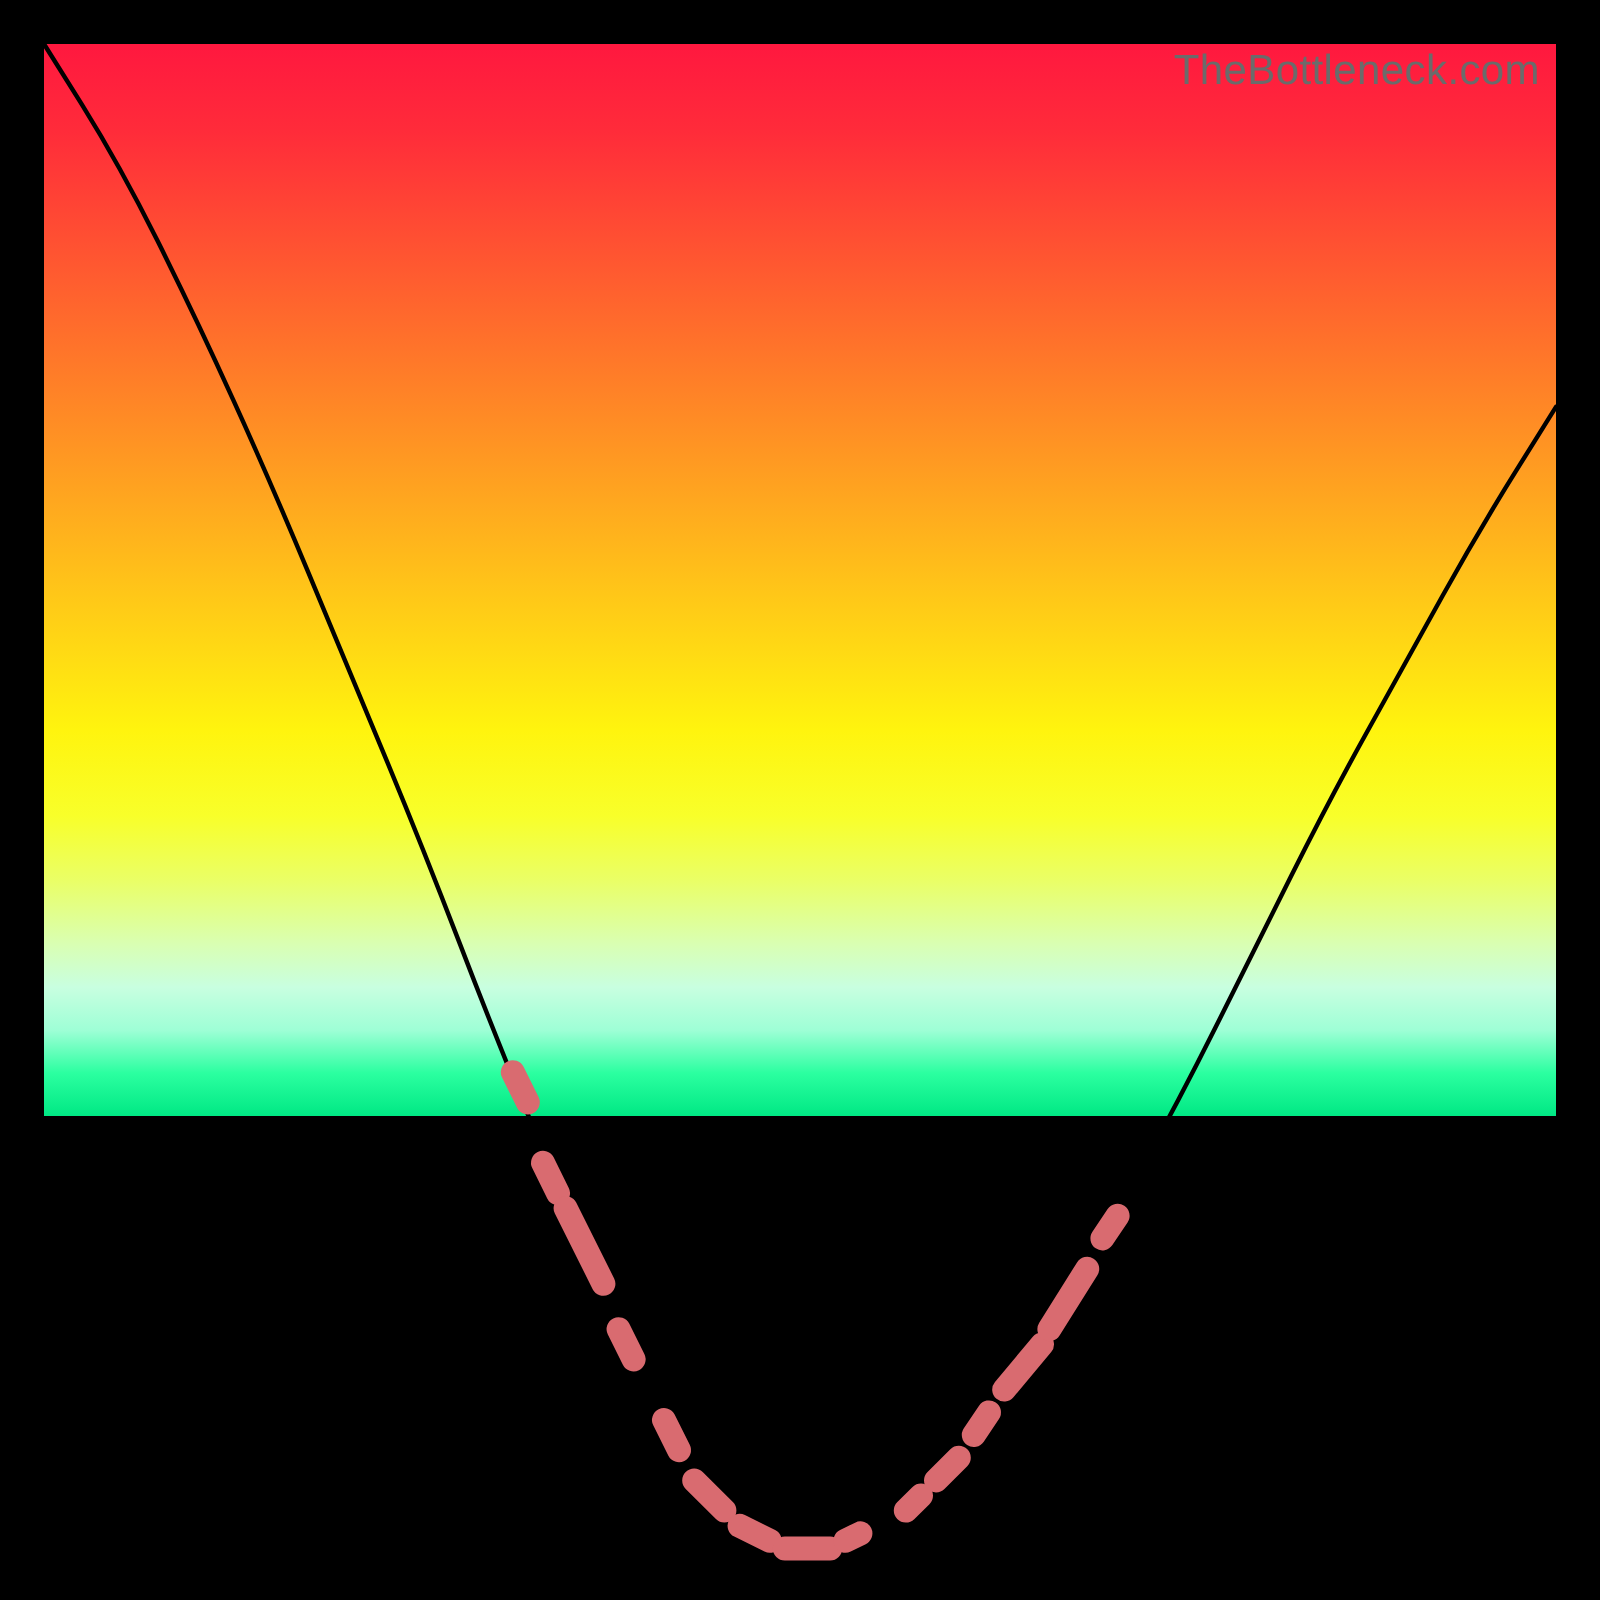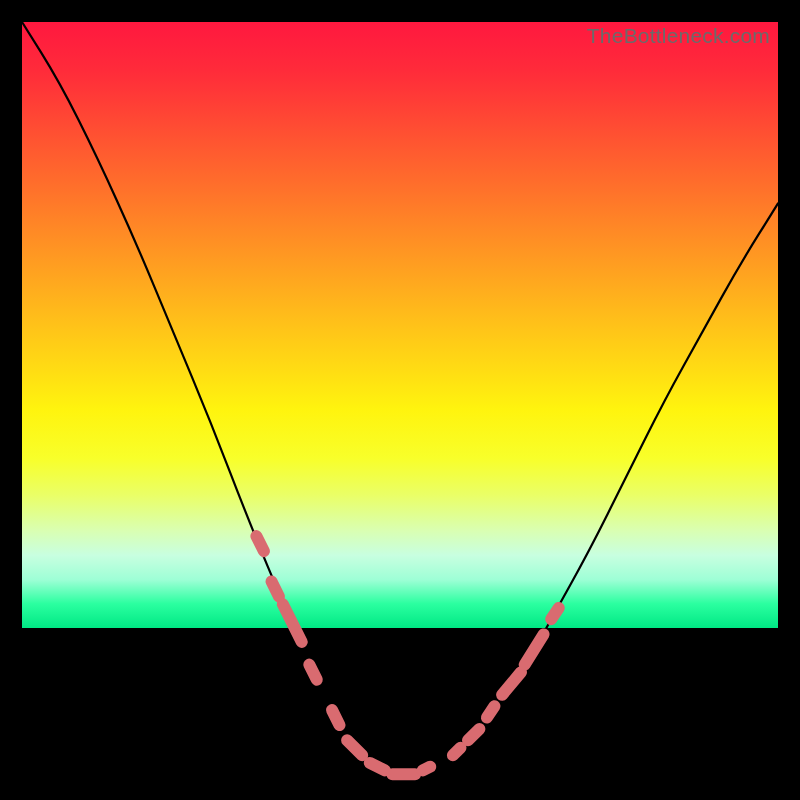--- a/index.html
+++ b/index.html
@@ -9,21 +9,21 @@
     height: 800px;
     background: #000;
     overflow: hidden;
     font-family: Arial, Helvetica, sans-serif;
   }
   .frame {
     position: absolute;
     left: 22px;
     top: 22px;
     width: 756px;
-    height: 606px;
+    height: 536px;
     background: linear-gradient(to bottom,
       #ff183f 0%,
       #ff2b3a 8%,
       #ff5d2f 22%,
       #ff8f24 36%,
       #ffc219 50%,
       #fff40e 64%,
       #f8ff2a 72%,
       #eaff66 78%,
       #d9ffb3 84%,

